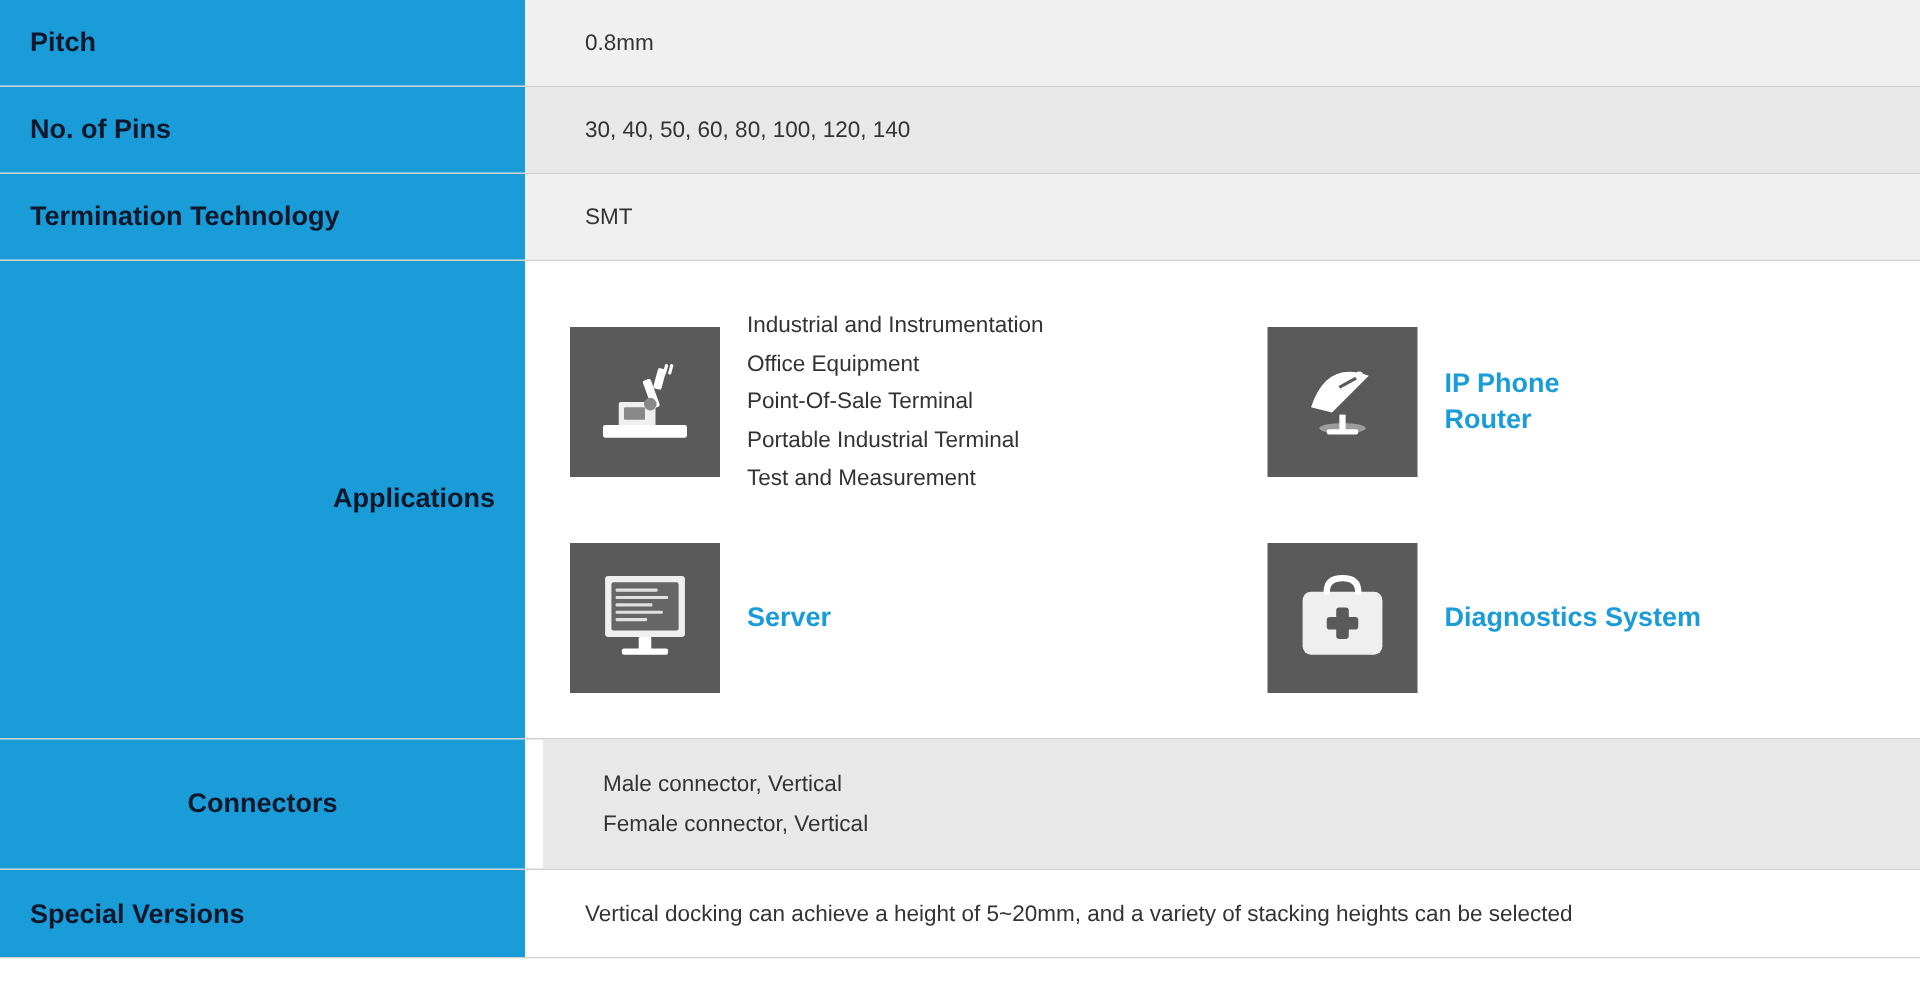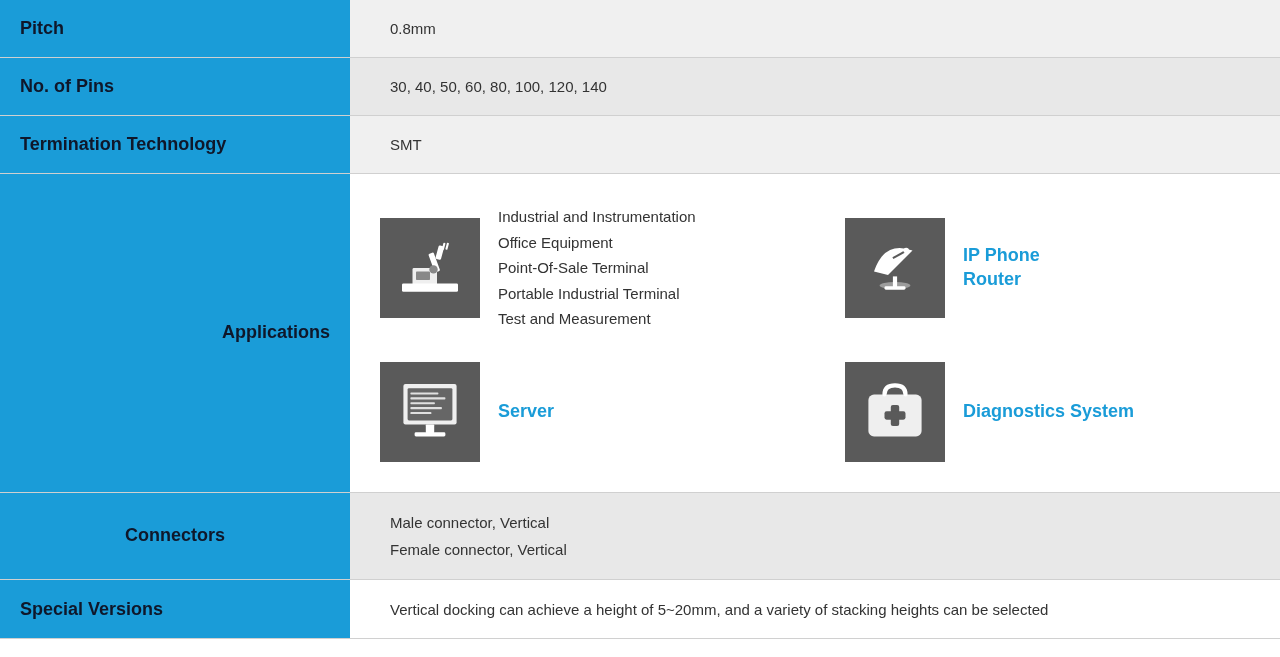--- a/index.html
+++ b/index.html
@@ -87,20 +87,21 @@
     }
 
     
     .connectors-label {
       align-items: center;
       justify-content: center;
     }
     .connectors-value {
       background: #e8e8e8 !important;
       line-height: 1.8;
+      margin-left: 12px;
     }
 
     
     .special-value {
       background: #fff !important;
       line-height: 1.6;
       align-items: center;
       padding-top: 18px;
     }
 

